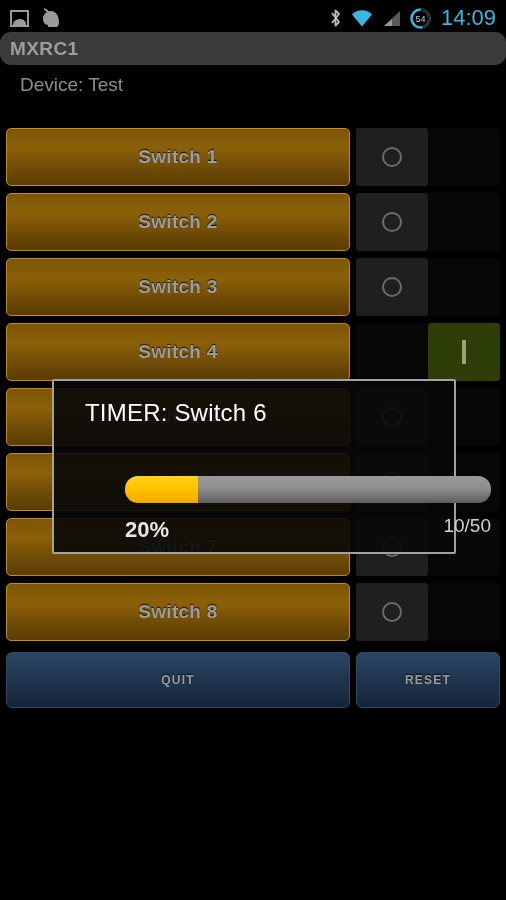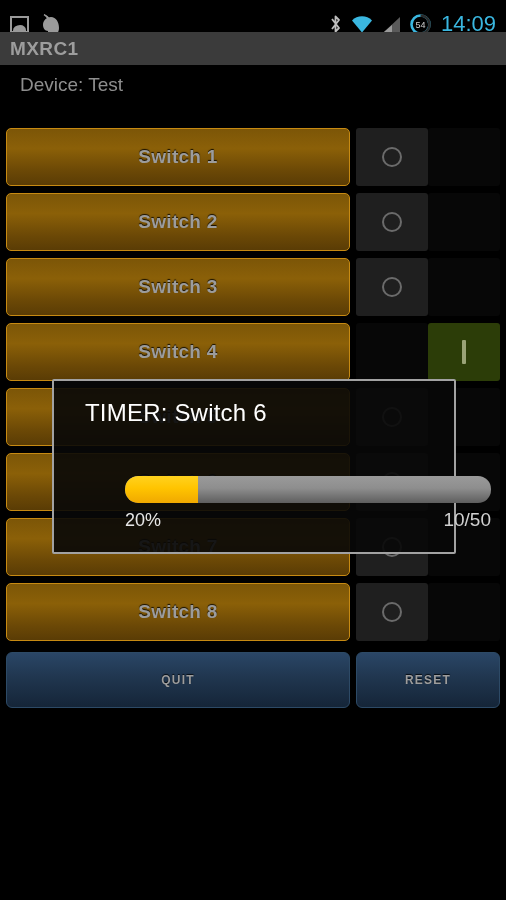--- a/index.html
+++ b/index.html
@@ -15,21 +15,21 @@
   #app {
     position: relative;
     width: 506px;
     height: 900px;
     background: #000;
   }
 
   
   .statusbar {
     position: absolute;
-    top: 8px; left: 0;
+    top: 2px; left: 0;
     width: 506px; height: 32px;
     background: #000;
     display: flex;
     align-items: center;
     padding: 0 10px;
   }
   .sb-left { display: flex; align-items: center; gap: 9px; }
   .sb-right { margin-left: auto; display: flex; align-items: center; gap: 9px; }
 
   .icon-photo {
@@ -63,20 +63,21 @@
 
   
   .titlebar {
     position: absolute;
     top: 32px; left: 0;
     width: 506px; height: 33px;
     background: #3b3b3b;
     display: flex;
     align-items: center;
     padding-left: 10px;
+    border-radius: 11px;
   }
   .titlebar .title {
     color: #9d9d9d;
     font-size: 19px;
     font-weight: bold;
     letter-spacing: 0.4px;
   }
 
   
   .device-line {
@@ -230,22 +231,23 @@
     position: absolute;
     left: 71px;
     top: 128px;
     width: 366px;
     display: flex;
     justify-content: space-between;
     align-items: center;
   }
   .pct-label {
     color: #e6e6e6;
-    font-size: 18px;
-    font-weight: normal;
+    font-size: 22px;
+    font-weight: bold;
+    margin-top: 8px;
   }
   .count-label {
     color: #d0d0d0;
     font-size: 19px;
   }
 </style>
 </head>
 <body>
 
 <div id="app">

